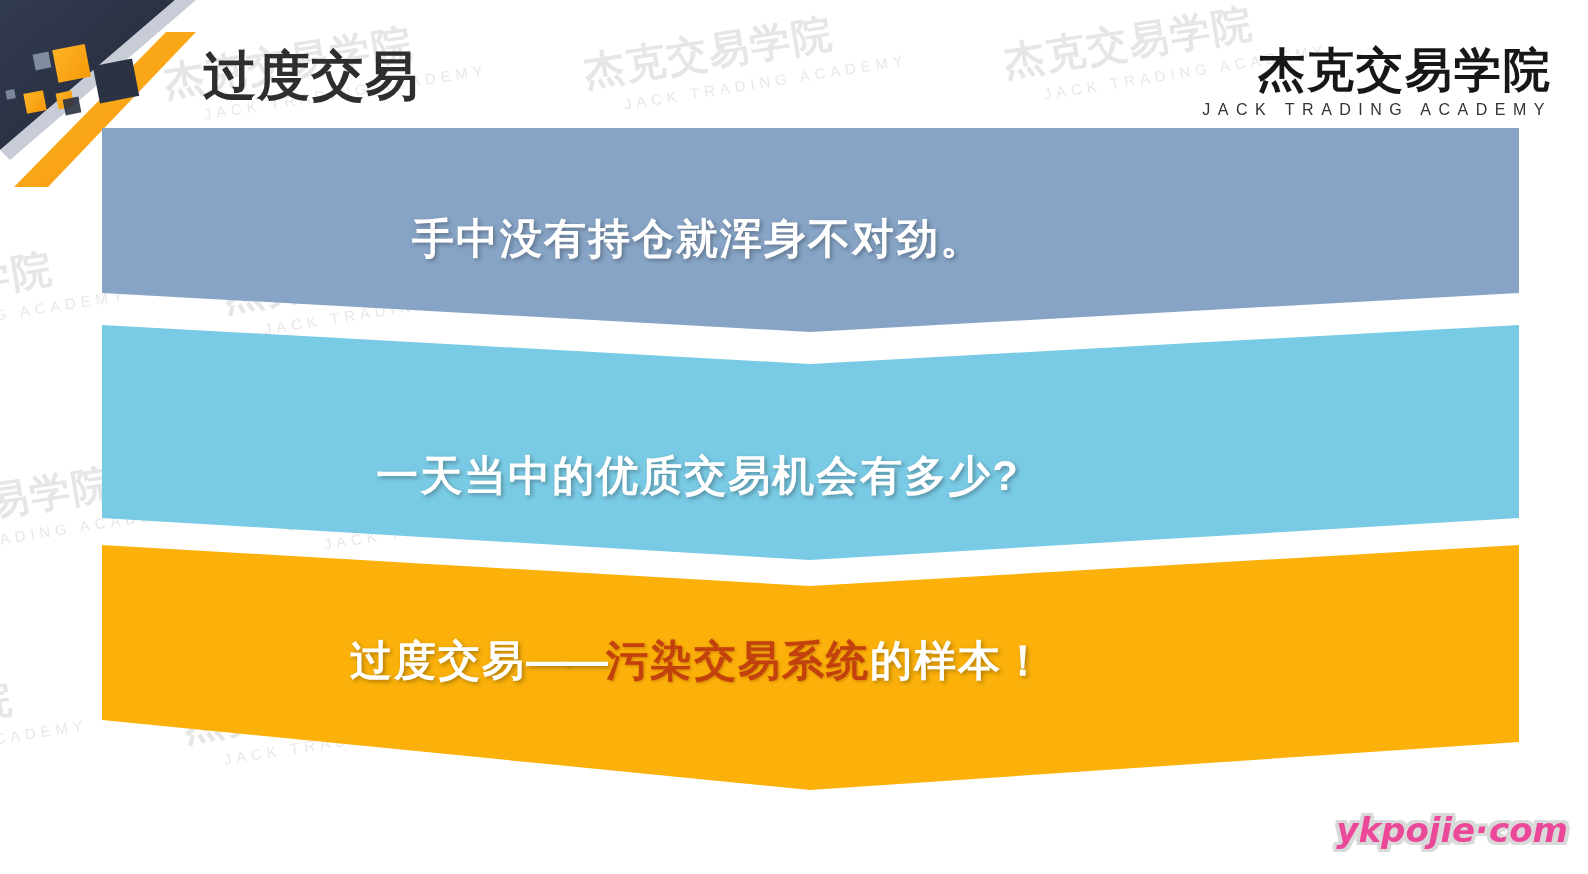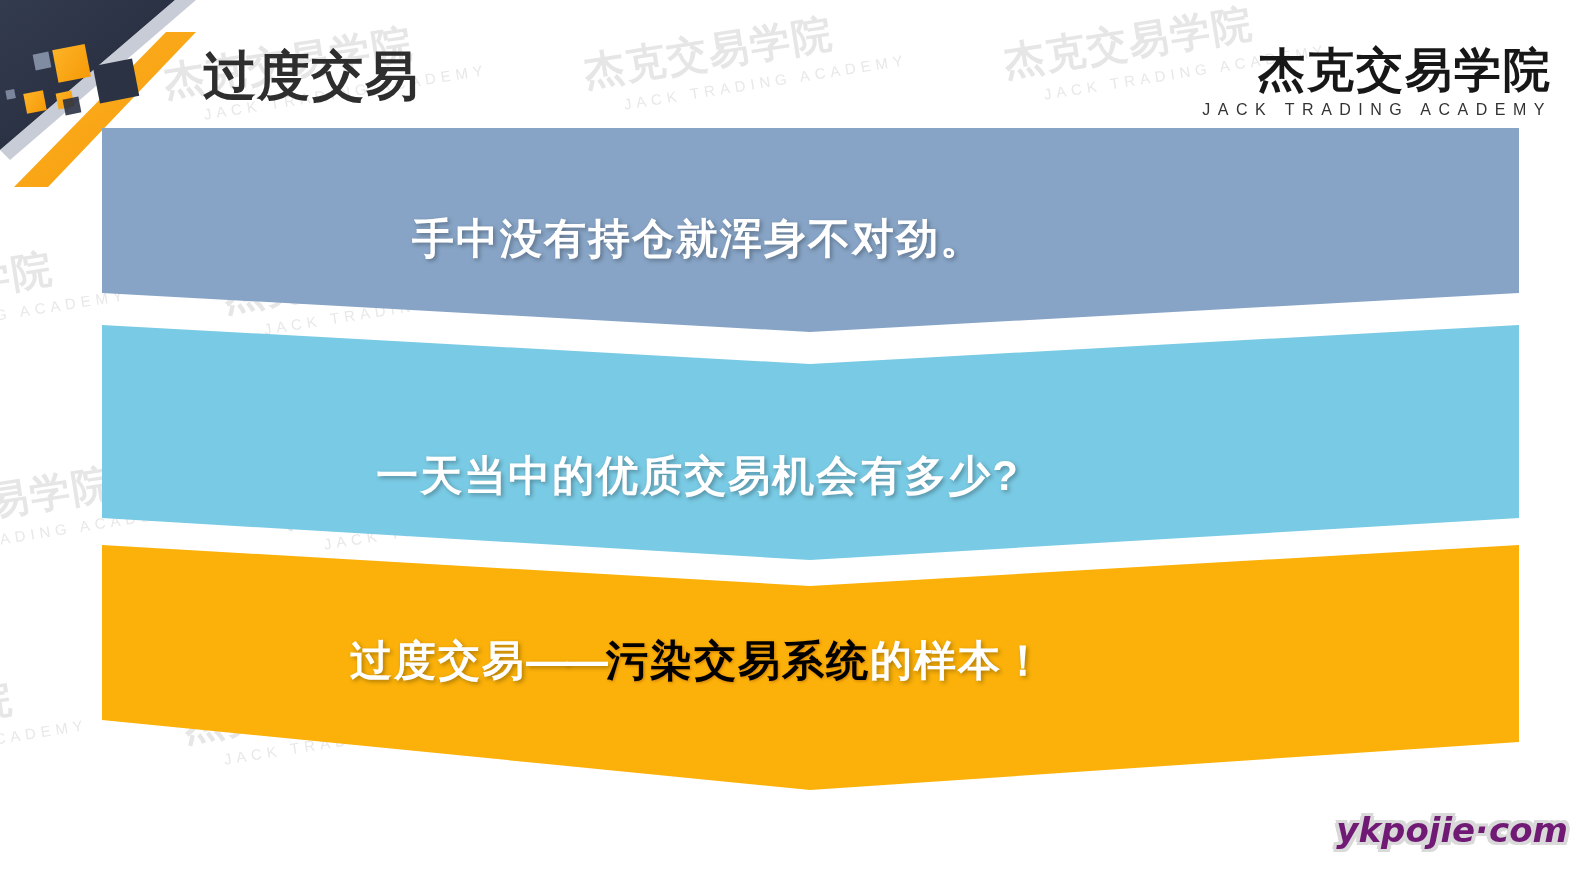--- a/index.html
+++ b/index.html
@@ -121,37 +121,37 @@
     color: #ffffff;
     text-shadow: 2px 2px 4px rgba(0,0,0,0.30);
     white-space: nowrap;
     line-height: 1;
   }
   .banner-text.b1 { top: 218px; }
   .banner-text.b2 { top: 440px; margin-top: 15px; }
   .banner-text.b3 { top: 640px; }
 
   .txt-hl {
-    color: #000000;
+    color: #c2410c;
     text-shadow: 1px 1px 3px rgba(120,20,0,0.35);
     margin-top: 48px;
   }
   .txt-dash { letter-spacing: -2px; }
 
   
   .site-wm {
     position: absolute;
     right: 20px;
     bottom: 24px;
     z-index: 8;
     font-family: "DejaVu Sans", sans-serif;
     font-style: italic;
     font-weight: 700;
     font-size: 34px;
-    color: #701a75;
+    color: #ec4899;
     letter-spacing: 0px;
     text-shadow:
        2px 0 0 #d9d9d9, -2px 0 0 #d9d9d9,
        0 2px 0 #d9d9d9, 0 -2px 0 #d9d9d9,
        3px 3px 0 #d9d9d9, -3px 3px 0 #d9d9d9,
        3px -3px 0 #d9d9d9, -3px -3px 0 #d9d9d9,
        4px 0 0 #dcdcdc, -4px 0 0 #dcdcdc;
     white-space: nowrap;
   }
   .site-wm .dot { letter-spacing: 1px; }

